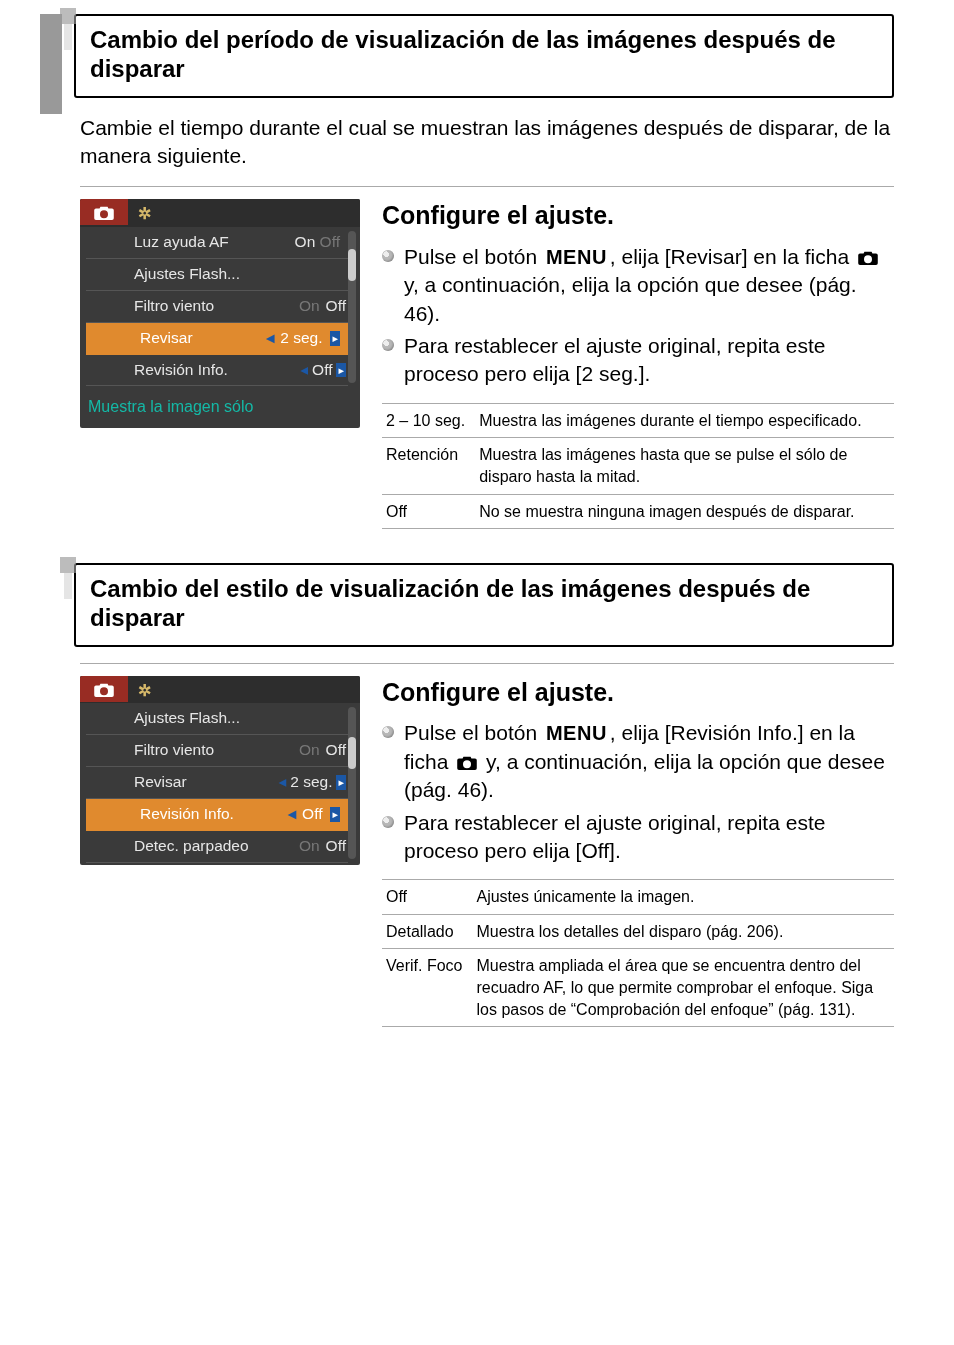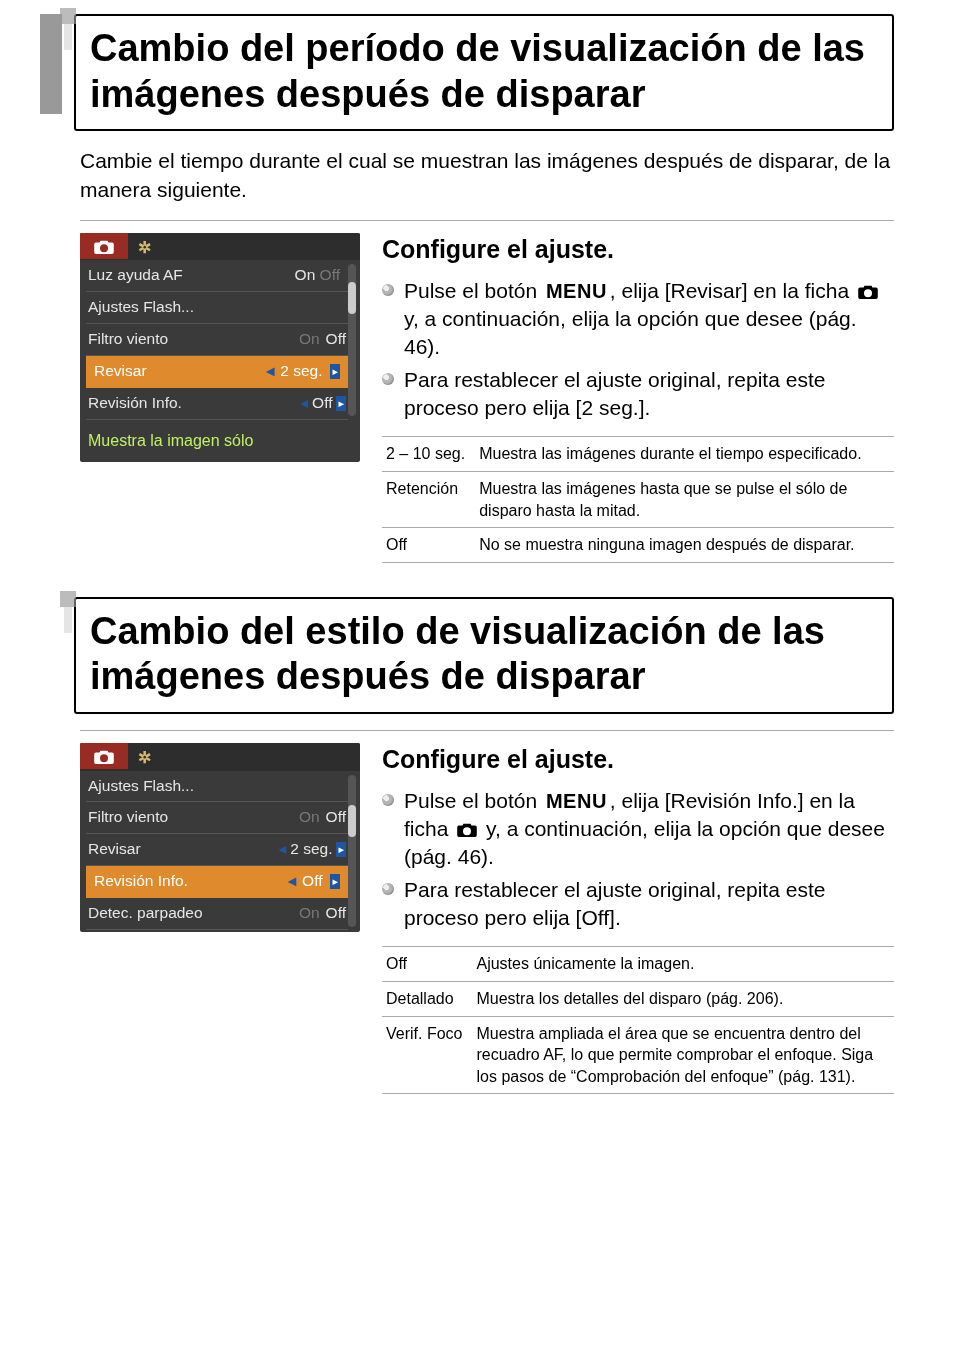--- a/index.html
+++ b/index.html
@@ -42,21 +42,21 @@
   }
   .section-marker::after{
     content:""; position:absolute; left:4px; top:14px; width:8px; height:28px; background:rgba(153,153,153,.4);
   }
   .section-box {
     border: 2px solid #000;
     border-radius: 3px;
     margin-left: 14px;
     padding: 10px 14px 12px 14px;
     font-weight: 900;
-    font-size: 38px;
+    font-size: 24px;
     line-height: 1.2;
     font-family: Arial, Helvetica, sans-serif;
   }
   .lead {
     font-size: 21px;
     margin: 0 0 16px 0;
   }
   .hr { border-top: 1px solid #aaa; margin: 8px 0 12px 0; }
 
   .cols {
@@ -83,29 +83,29 @@
   }
   .tabbar .tab.tools { color:#d7b96a; font-weight:bold; }
   .scrollbar { float: right; width: 8px; background: #555; height: 152px; margin: 4px 4px 0 0; border-radius: 4px; position: relative; }
   .scrollbar .thumb { position:absolute; left:0; right:0; top: 18px; height: 32px; background:#ccc; border-radius:4px; }
   .menu { padding: 0 6px 2px 6px; }
   .row {
     display: flex; justify-content: space-between; align-items:center;
     border-bottom: 1px solid #555; padding: 5px 2px;
     font-size: 15.5px;
   }
-  .row .k { color:#e6e6e6; }
+  .row .k { color:#e6e6e6;margin-left:46px; }
   .row .v { color:#e6e6e6; }
   .row .dim { color:#777; margin-right: 6px; }
   .row.hl { background: #e08a2e; color:#fff; margin: 0 -6px; padding: 5px 8px; border-bottom: 1px solid #e08a2e; }
   .row.hl .k, .row.hl .v, .row.hl .dim { color:#fff; }
   .row.hl .arrow { color:#1b57a5; font-weight: bold; padding: 0 2px; }
   .row .arrowcell { display:flex; align-items:center; gap:4px; }
   .row .chevr { background:#1b57a5; color:#fff; font-size:11px; padding:0 2px; }
-  .caption { color:#bef264; padding: 8px 6px 10px 8px; font-size: 16px; }
+  .caption { color:#14b8a6; padding: 8px 6px 10px 8px; font-size: 16px; }
 
   .right { flex: 1; }
   .right h3 { font-size: 25px; margin: 0 0 10px 0; font-weight: bold; }
   .bullets { list-style: none; padding: 0; margin: 0 0 14px 0; }
   .bullets li { position: relative; padding-left: 22px; font-size: 21px; margin-bottom: 4px; }
   .bullets li::before {
     content: ""; position:absolute; left:0; top:7px;
     width: 12px; height:12px; border-radius: 50%;
     background: radial-gradient(circle at 35% 35%, #eee 0 25%, #b8b8b8 26% 100%);
     box-shadow: inset -1px -1px 2px rgba(0,0,0,.25);

